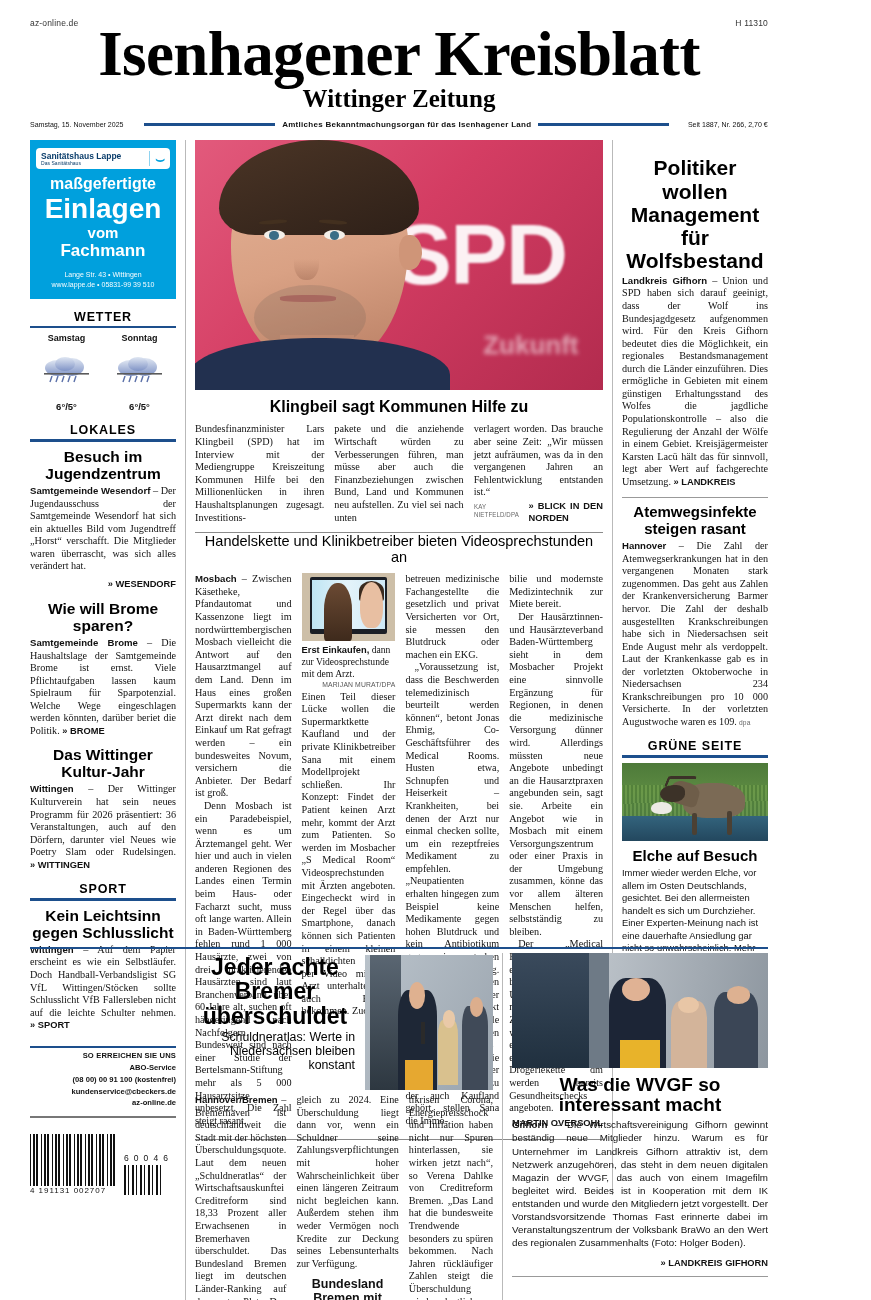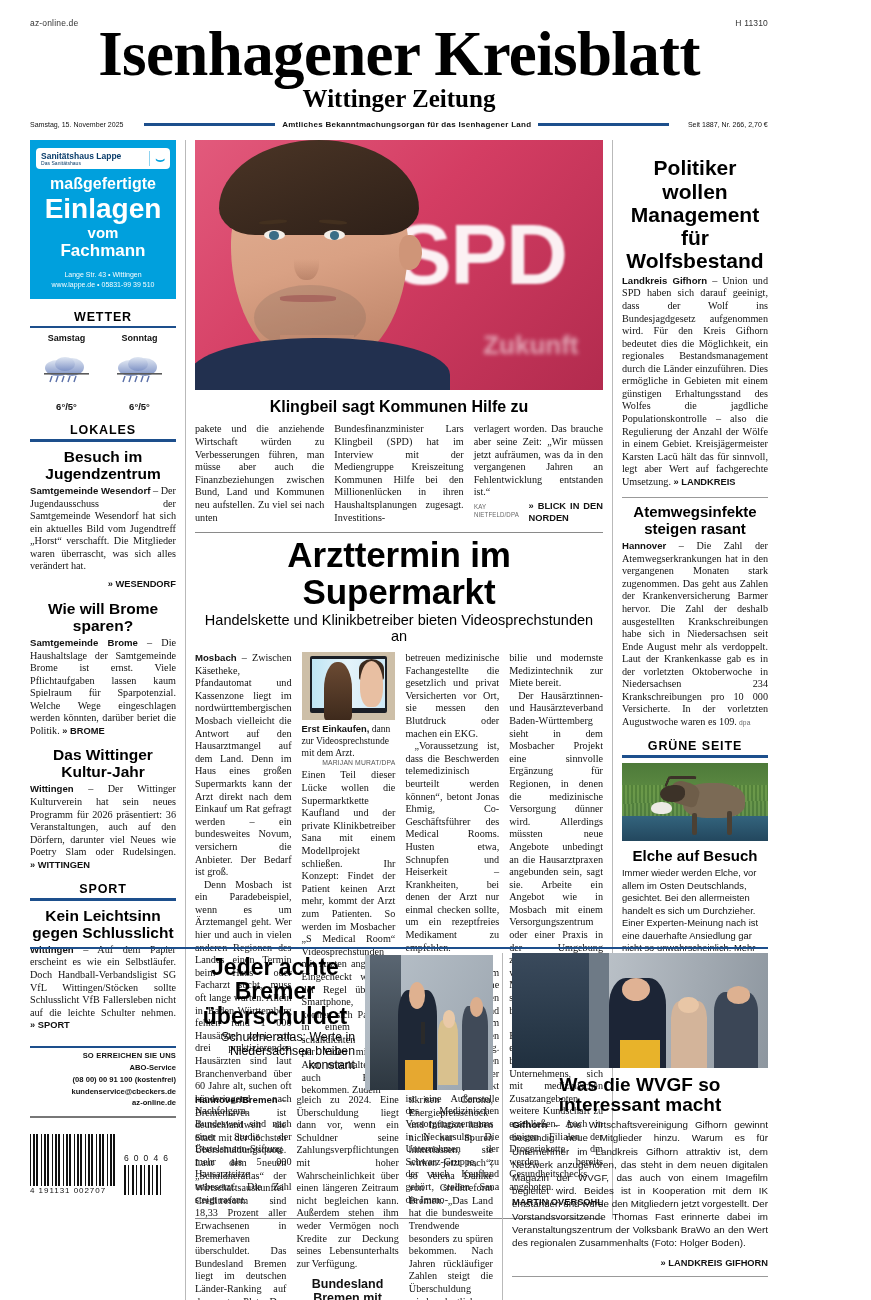--- a/index.html
+++ b/index.html
@@ -421,37 +421,36 @@
             <div class="kl-shirt"></div>
             <div class="kl-suit"></div>
           </div>
         </div>
       </div>
 
       <div class="caption-hl">Klingbeil sagt Kommunen Hilfe zu</div>
 
       <div class="cols3">
         <div class="bodytext">
+          <p class="first">Bundesfinanzminister Lars Klingbeil (SPD) hat im Interview mit der Mediengruppe Kreiszeitung Kommunen Hilfe bei den Millionenlücken in ihren Haushaltsplanungen zugesagt. Investitions-</p>
+        </div>
+        <div class="bodytext">
           <p class="first">pakete und die anziehende Wirtschaft würden zu Verbesserungen führen, man müsse aber auch die Finanzbeziehungen zwischen Bund, Land und Kommunen neu aufstellen. Zu viel sei nach unten</p>
-        </div>
-        <div class="bodytext">
-          <p class="first">Bundesfinanzminister Lars Klingbeil (SPD) hat im Interview mit der Mediengruppe Kreiszeitung Kommunen Hilfe bei den Millionenlücken in ihren Haushaltsplanungen zugesagt. Investitions-</p>
         </div>
         <div class="bodytext">
           <p class="first">verlagert worden. Das brauche aber seine Zeit: „Wir müssen jetzt aufräumen, was da in den vergangenen Jahren an Fehlentwicklung entstanden ist.“</p>
           <div style="margin-top:2px; display:flex; justify-content:space-between; align-items:baseline; gap:5px;">
             <span class="credit">KAY NIETFELD/DPA</span>
             <span class="credit-r">» BLICK IN DEN NORDEN</span>
           </div>
         </div>
       </div>
 
       <div class="hrule" style="background:#8a8a8a;margin:8px 0 0"></div>
 
-      <div class="big-hl">Arzttermin im Supermarkt</div>
       <div class="big-sub">Handelskette und Klinikbetreiber bieten Videosprechstunden an</div>
 
       <div style="display:flex; gap:10px;">
 
         <div style="flex:1" class="bodytext">
           <p class="first"><span class="place">Mosbach</span> <span>– Zwischen Käsetheke, Pfandautomat und Kassenzone liegt im nordwürttembergischen Mosbach vielleicht die Antwort auf den Hausarztmangel auf dem Land. Denn im Haus eines großen Supermarkts kann der Arzt direkt nach dem Einkauf um Rat gefragt werden – ein bundesweites Novum, versichern die Anbieter. Der Bedarf ist groß.</span></p>
           <p>Denn Mosbach ist ein Paradebeispiel, wenn es um Ärztemangel geht. Wer hier und auch in vielen anderen Regionen des Landes einen Termin beim Haus- oder Facharzt sucht, muss oft lange warten. Allein in Baden-Württemberg fehlen rund 1 000 Hausärzte, zwei von drei praktizierenden Hausärzten sind laut Branchenverband über 60 Jahre alt, suchen oft händeringend nach Nachfolgern. Bundesweit sind nach einer Studie der Bertelsmann-Stiftung mehr als 5 000 Hausarztsitze unbesetzt. Die Zahl steigt rasant.</p>
         </div>
 
         <div style="flex:1">

